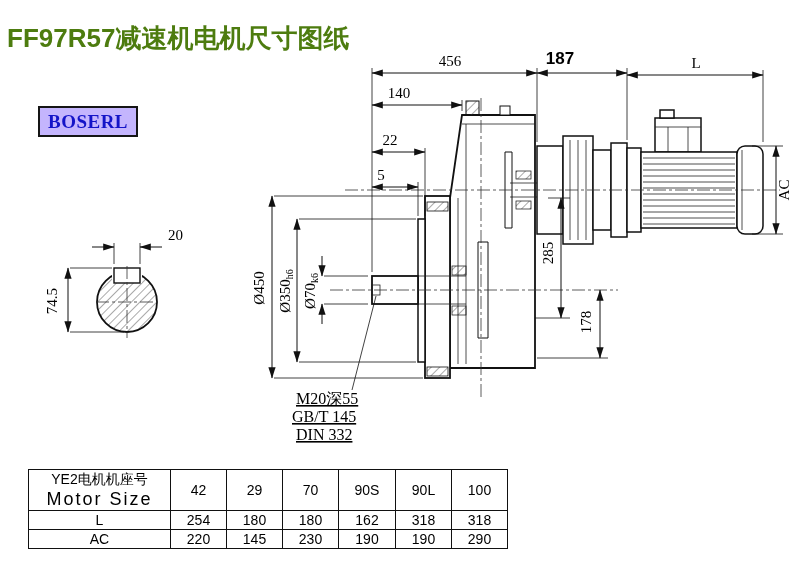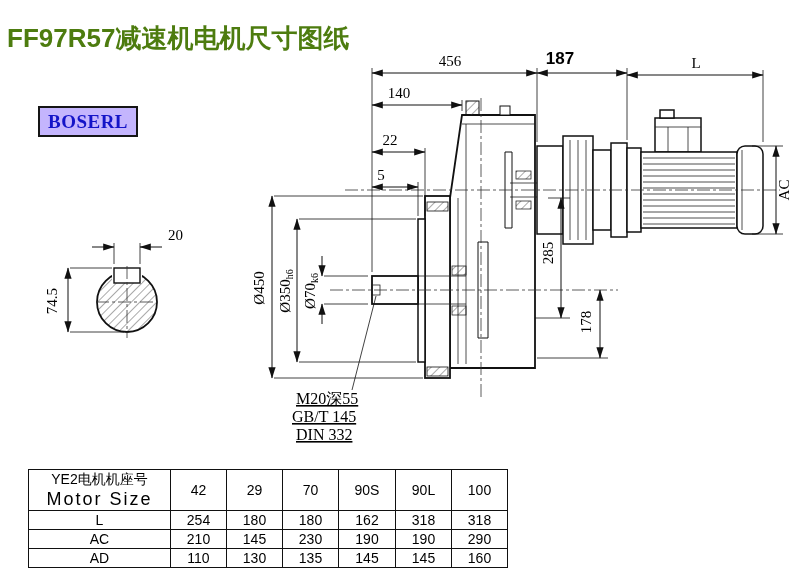--- a/index.html
+++ b/index.html
@@ -166,30 +166,21 @@
     <td>L</td>
     <td>254</td>
     <td>180</td>
     <td>180</td>
     <td>162</td>
     <td>318</td>
     <td>318</td>
   </tr>
   <tr>
     <td>AC</td>
-    <td>210</td>
+    <td>220</td>
     <td>145</td>
     <td>230</td>
     <td>190</td>
     <td>190</td>
     <td>290</td>
   </tr>
-  <tr>
-    <td>AD</td>
-    <td>110</td>
-    <td>130</td>
-    <td>135</td>
-    <td>145</td>
-    <td>145</td>
-    <td>160</td>
-  </tr>
 </tbody>
   </table>
 
 </body></html>

